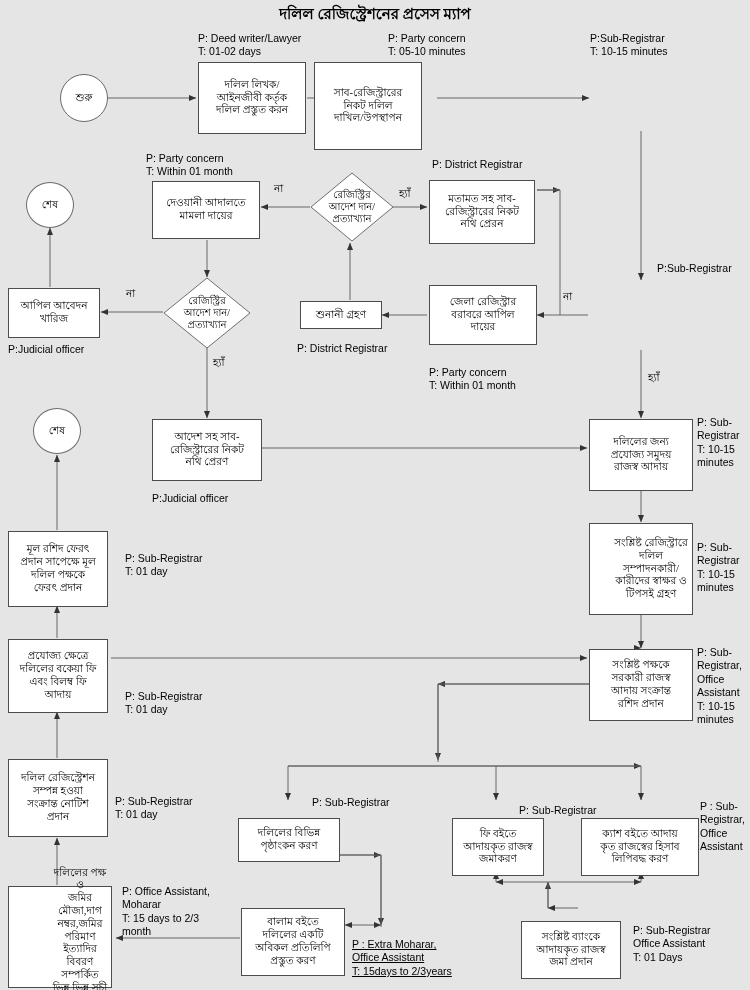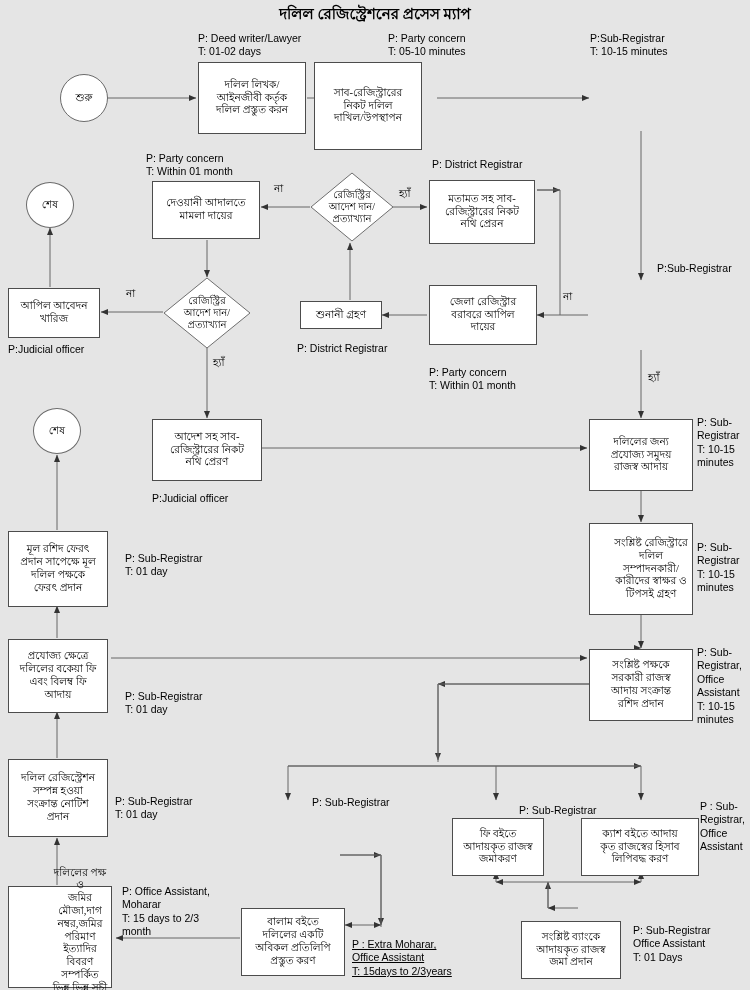--- a/index.html
+++ b/index.html
@@ -325,20 +325,24 @@
 
   <div class="node proc" style="left:8px;top:759px;width:100px;height:78px;">
     <span style="white-space: pre-line;">দলিল রেজিস্ট্রেশন
 সম্পন্ন হওয়া
 সংক্রান্ত নোটিশ
 প্রদান</span>
   </div>
   <div class="note" style="left: 115px; top: 795px; width: 140px; white-space: pre-line;">P: Sub-Registrar
 T: 01 day</div>
 
+  <div class="node proc" style="left:238px;top:818px;width:102px;height:44px;">
+    <span style="white-space: pre-line;">দলিলের বিভিন্ন
+পৃষ্ঠাংকন করণ</span>
+  </div>
   <div class="note" style="left: 312px; top: 796px; width: 140px; white-space: pre-line;">P: Sub-Registrar</div>
 
   <div class="node proc" style="left:452px;top:818px;width:92px;height:58px;">
     <span style="white-space: pre-line;">ফি বইতে
 আদায়কৃত রাজস্ব
 জমাকরণ</span>
   </div>
   <div class="note" style="left: 519px; top: 804px; width: 140px; white-space: pre-line;">P: Sub-Registrar</div>
 
   <div class="node proc" style="left:581px;top:818px;width:118px;height:58px;">

